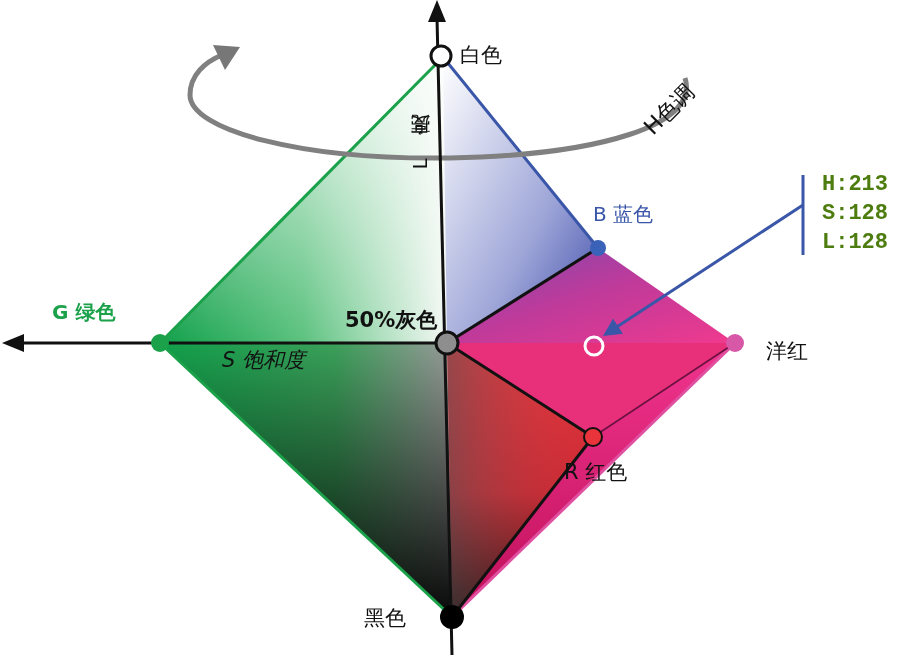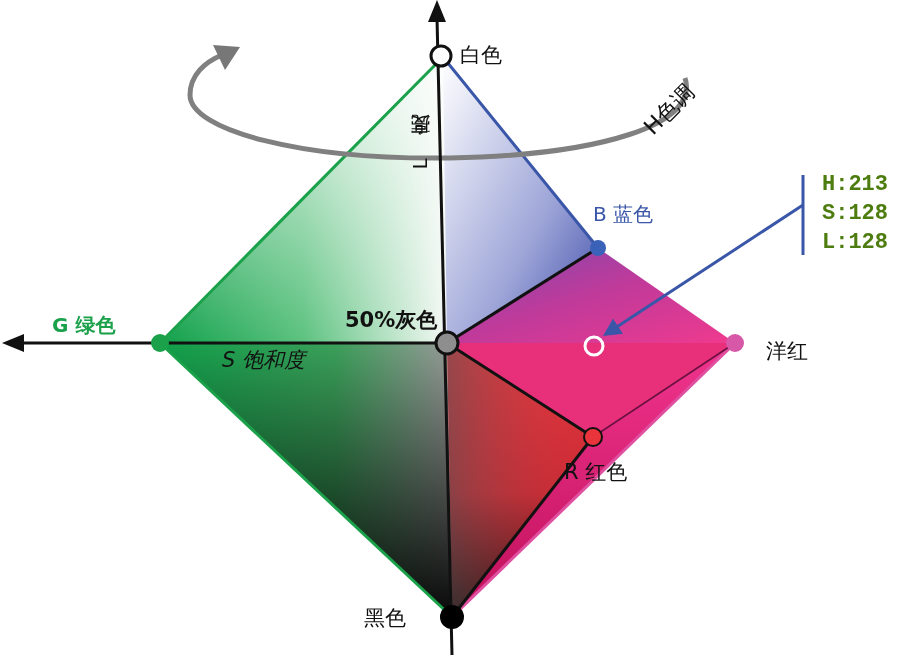--- a/index.html
+++ b/index.html
@@ -117,21 +117,21 @@
 
   <circle cx="594" cy="346" r="9" fill="none" stroke="#ffffff" stroke-width="3"></circle>
 
   <line x1="803" y1="175" x2="803" y2="255" stroke="#3a56a8" stroke-width="3"></line>
   <line x1="803" y1="205" x2="606" y2="334" stroke="#3a56a8" stroke-width="3" marker-end="url(#arrowBlue)"></line>
 </svg>
 
 <div class="lbl lbl-black" style="left:460px; top:45px;">白色</div>
 <div class="lbl lbl-black" style="left:364px; top:608px;">黑色</div>
 <div class="lbl lbl-black" style="left:345px; top:310px;font-weight:bold;">50%灰色</div>
-<div class="lbl lbl-green" style="left:52px; top:302px;margin-top:13px;">G 绿色</div>
+<div class="lbl lbl-green" style="left:52px; top:302px;">G 绿色</div>
 <div class="lbl lbl-blue" style="left:593px; top:204px;">B 蓝色</div>
 <div class="lbl lbl-black" style="left:564px; top:462px;text-align:right;">R 红色</div>
 <div class="lbl lbl-black" style="left:766px; top:333px;margin-top:8px;">洋红</div>
 <div class="lbl lbl-black" style="left:222px; top:350px;font-style:italic;">S 饱和度</div>
 <div class="lbl vert" style="left:410px; top:152px; transform: rotate(180deg);">L 亮度</div>
 <div class="lbl lbl-black" style="left:648px; top:120px; font-size:22px; transform: rotate(-45deg); transform-origin: left center;">H色调</div>
 
 <div class="lbl hsl" style="left:822px; top:170px;">
   <div>H:213</div>
   <div>S:128</div>

